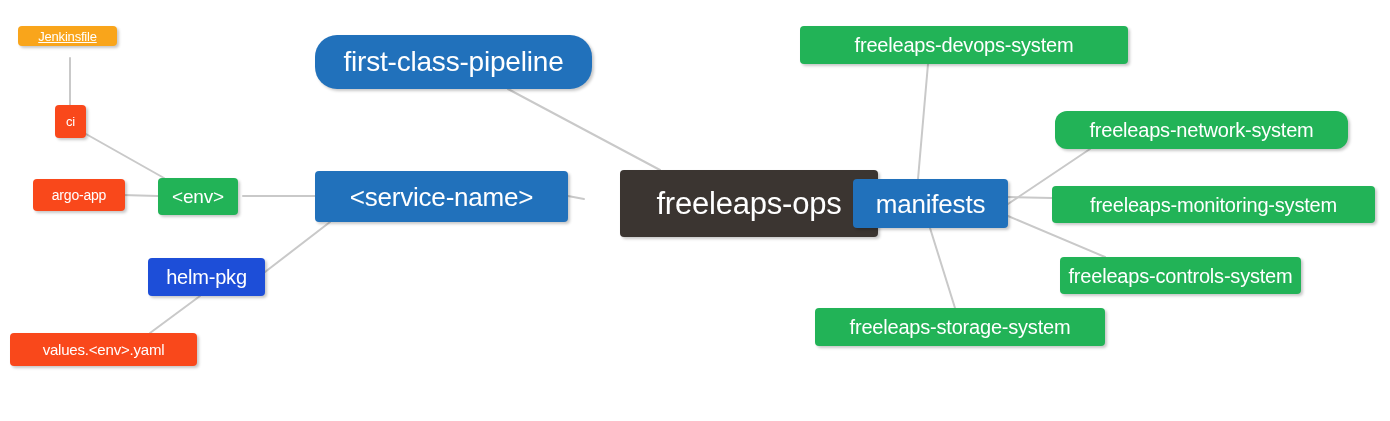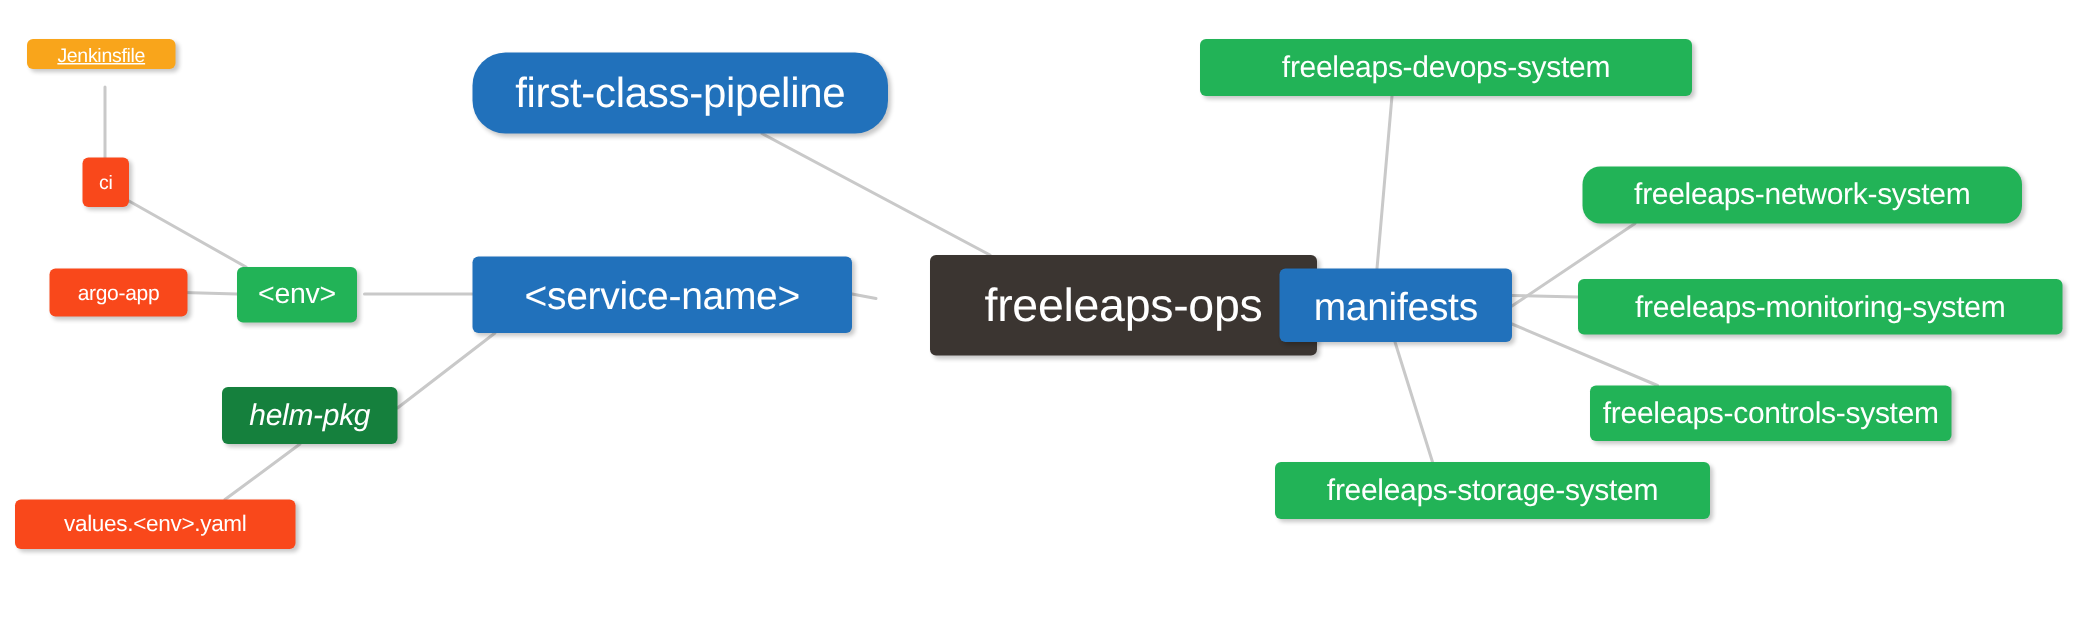--- a/index.html
+++ b/index.html
@@ -68,21 +68,21 @@
       </div>
       <div class="node" style="left: 55px; top: 105px; width: 31px; height: 33px; background: rgb(249, 72, 27); font-size: 13px;">
         <span class="node-label">ci</span>
       </div>
       <div class="node" style="left: 33px; top: 179px; width: 92px; height: 32px; background: rgb(249, 72, 27); font-size: 14px;">
         <span class="node-label">argo-app</span>
       </div>
       <div class="node" style="left: 158px; top: 178px; width: 80px; height: 37px; background: rgb(34, 179, 87); font-size: 19px;">
         <span class="node-label">&lt;env&gt;</span>
       </div>
-      <div class="node" style="left: 148px; top: 258px; width: 117px; height: 38px; background: #15803d; font-size: 20px; font-style: italic;">
+      <div class="node" style="left: 148px; top: 258px; width: 117px; height: 38px; background: #1d4ed8; font-size: 20px;">
         <span class="node-label">helm-pkg</span>
       </div>
       <div class="node" style="left: 10px; top: 333px; width: 187px; height: 33px; background: rgb(249, 72, 27); font-size: 15px;">
         <span class="node-label">values.&lt;env&gt;.yaml</span>
       </div>
       <div class="node" style="left: 315px; top: 35px; width: 277px; height: 54px; background: rgb(33, 113, 187); font-size: 28px; border-radius: 22px;">
         <span class="node-label">first-class-pipeline</span>
       </div>
       <div class="node" style="left: 315px; top: 171px; width: 253px; height: 51px; background: rgb(33, 113, 187); font-size: 26px;">
         <span class="node-label">&lt;service-name&gt;</span>
@@ -98,17 +98,17 @@
       </div>
       <div class="node" style="left: 1055px; top: 111px; width: 293px; height: 38px; background: rgb(34, 179, 87); font-size: 20px; border-radius: 12px;">
         <span class="node-label">freeleaps-network-system</span>
       </div>
       <div class="node" style="left: 1052px; top: 186px; width: 323px; height: 37px; background: rgb(34, 179, 87); font-size: 20px;">
         <span class="node-label">freeleaps-monitoring-system</span>
       </div>
       <div class="node" style="left: 1060px; top: 257px; width: 241px; height: 37px; background: rgb(34, 179, 87); font-size: 20px;">
         <span class="node-label">freeleaps-controls-system</span>
       </div>
-      <div class="node" style="left: 850px; top: 308px; width: 290px; height: 38px; background: rgb(34, 179, 87); font-size: 20px;">
+      <div class="node" style="left: 815px; top: 308px; width: 290px; height: 38px; background: rgb(34, 179, 87); font-size: 20px;">
         <span class="node-label">freeleaps-storage-system</span>
       </div>
     </div>
 </div>
 
 </body></html>

